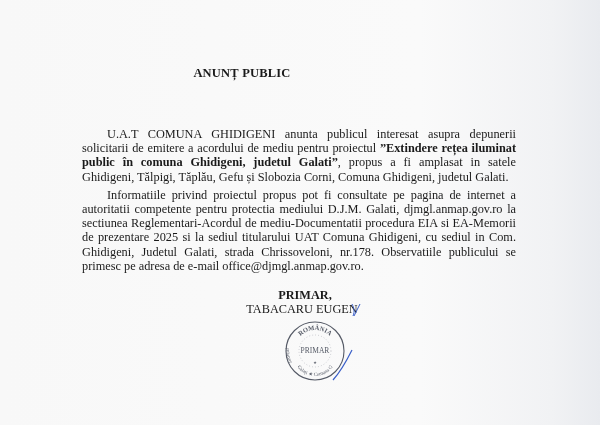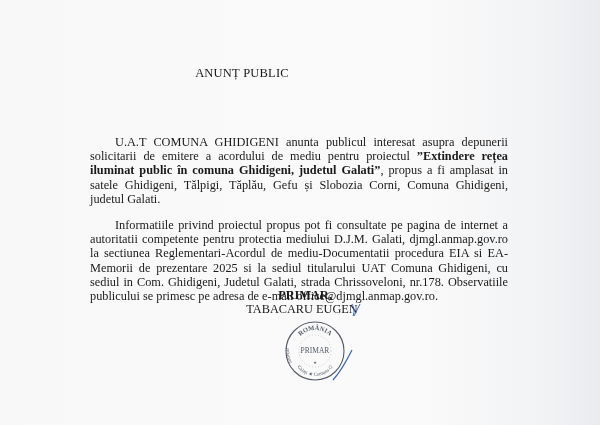--- a/index.html
+++ b/index.html
@@ -9,27 +9,27 @@
       font-family: "Liberation Serif", "DejaVu Serif", serif;
       color: #1a1a1a;
       position: relative;
     }
     .page {
       position: absolute; left: 0; top: 0; width: 600px; height: 425px;
       background: linear-gradient(to right, #f8f8f8 0%, #fafafa 70%, #f1f2f4 92%, #e9ebef 100%);
     }
     .title {
       position: absolute; top: 66px; left: 0; width: 484px;
-      text-align: center; font-weight: normal; font-size: 12.5px; letter-spacing: 0.2px;
+      text-align: center; font-weight: bold; font-size: 12.5px; letter-spacing: 0.2px;
     }
     .body-text {
       position: absolute; left: 78px; top: 123px; width: 442px;
       font-size: 12.3px; line-height: 14.2px; text-align: justify;
     }
-    .body-text p { margin: 12px; text-indent: 25px; }
+    .body-text p { margin: 4px; text-indent: 25px; }
     .body-text b { font-weight: bold; }
     .sign {
       position: absolute; left: 0; width: 600px; text-align: center; font-size: 12.3px;
     }
     .sign.role { top: 288px; font-weight: bold; left: 5px; }
     .sign.name { top: 302px; left: 2px; }
     .stamp {
       position: absolute; left: 284px; top: 320px; width: 62px; height: 62px;
     }
     .sig-mark { position: absolute; left: 330px; top: 300px; width: 50px; height: 90px; }

